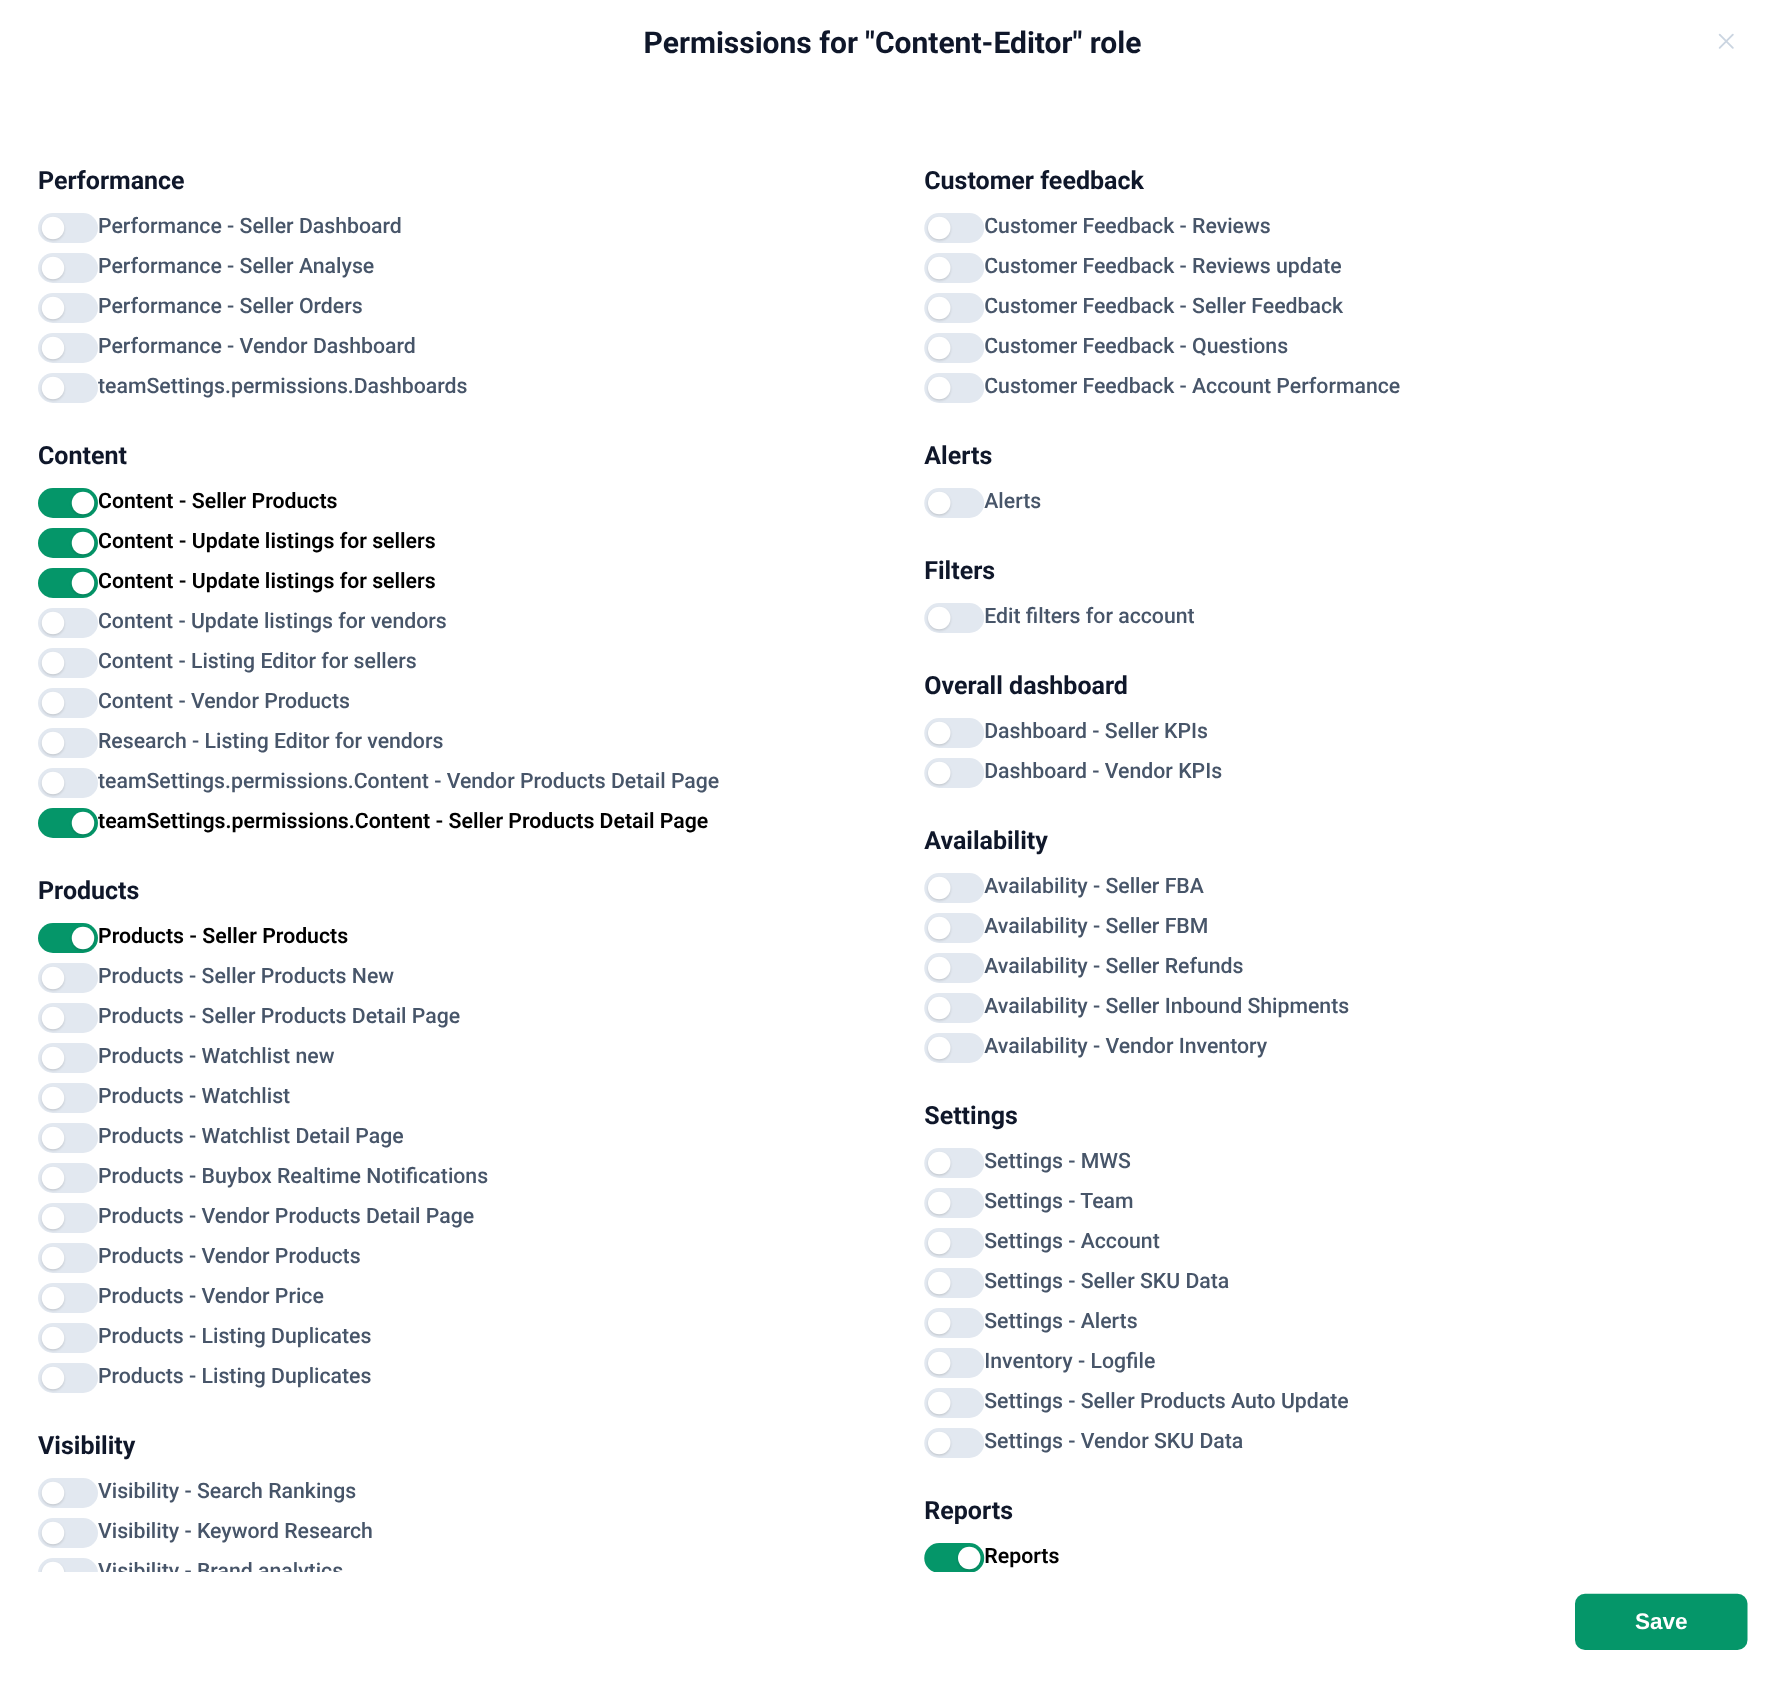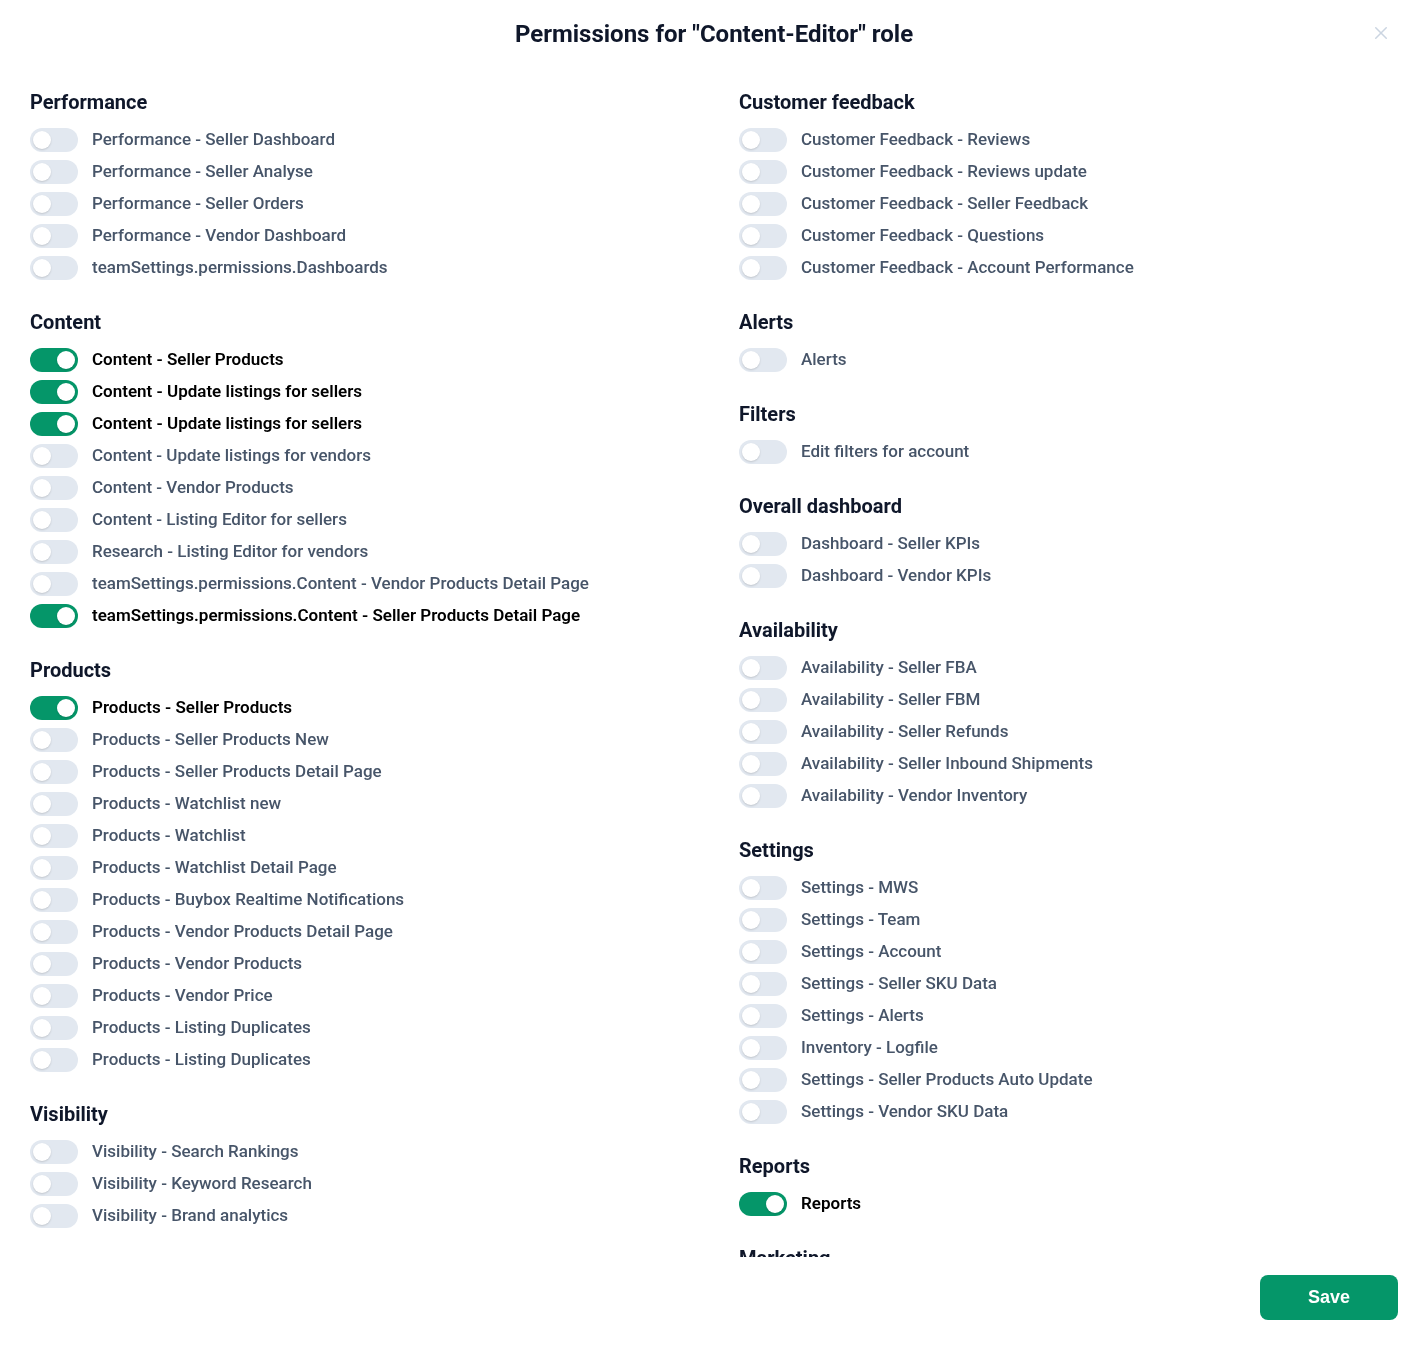--- a/index.html
+++ b/index.html
@@ -59,33 +59,33 @@
   }
   
   .modal-body::-webkit-scrollbar { width: 10px; }
   .modal-body::-webkit-scrollbar-track { background: transparent; }
   .modal-body::-webkit-scrollbar-thumb { background: #cbd5e1; border-radius: 6px; }
 
   .columns {
     display: flex;
     flex-direction: row;
     gap: 46px;
+    margin-top: 42px;
   }
   .col { flex: 1; min-width: 0; }
   .group { margin-bottom: 26px; }
   .group-title {
     font-size: 20px;
     font-weight: 700;
     color: #0f172a;
     margin: 0 0 10px 0;
   }
   .perm-row {
     display: flex;
     align-items: center;
-    gap: 14px;
     min-height: 32px;
     padding: 1px 0;
   }
   .perm-label {
     font-size: 17px;
     font-weight: 500;
     line-height: 1.25;
     color: #475569;
   }
   .perm-on .perm-label {
@@ -209,27 +209,27 @@
               <div class="perm-row">
                 <div class="toggle toggle-off">
                   <div class="knob"></div>
                 </div>
                 <span class="perm-label">Content - Update listings for vendors</span>
               </div>
               <div class="perm-row">
                 <div class="toggle toggle-off">
                   <div class="knob"></div>
                 </div>
+                <span class="perm-label">Content - Listing Editor for sellers</span>
+              </div>
+              <div class="perm-row">
+                <div class="toggle toggle-off">
+                  <div class="knob"></div>
+                </div>
                 <span class="perm-label">Content - Vendor Products</span>
-              </div>
-              <div class="perm-row">
-                <div class="toggle toggle-off">
-                  <div class="knob"></div>
-                </div>
-                <span class="perm-label">Content - Listing Editor for sellers</span>
               </div>
               <div class="perm-row">
                 <div class="toggle toggle-off">
                   <div class="knob"></div>
                 </div>
                 <span class="perm-label">Research - Listing Editor for vendors</span>
               </div>
               <div class="perm-row">
                 <div class="toggle toggle-off">
                   <div class="knob"></div>

